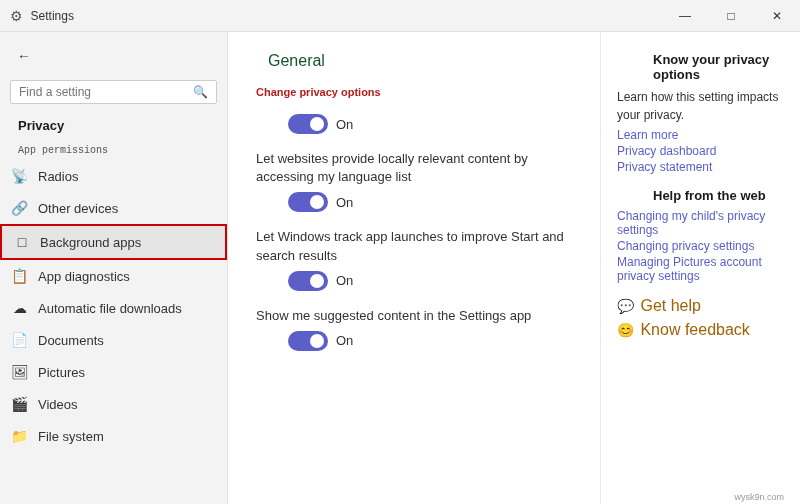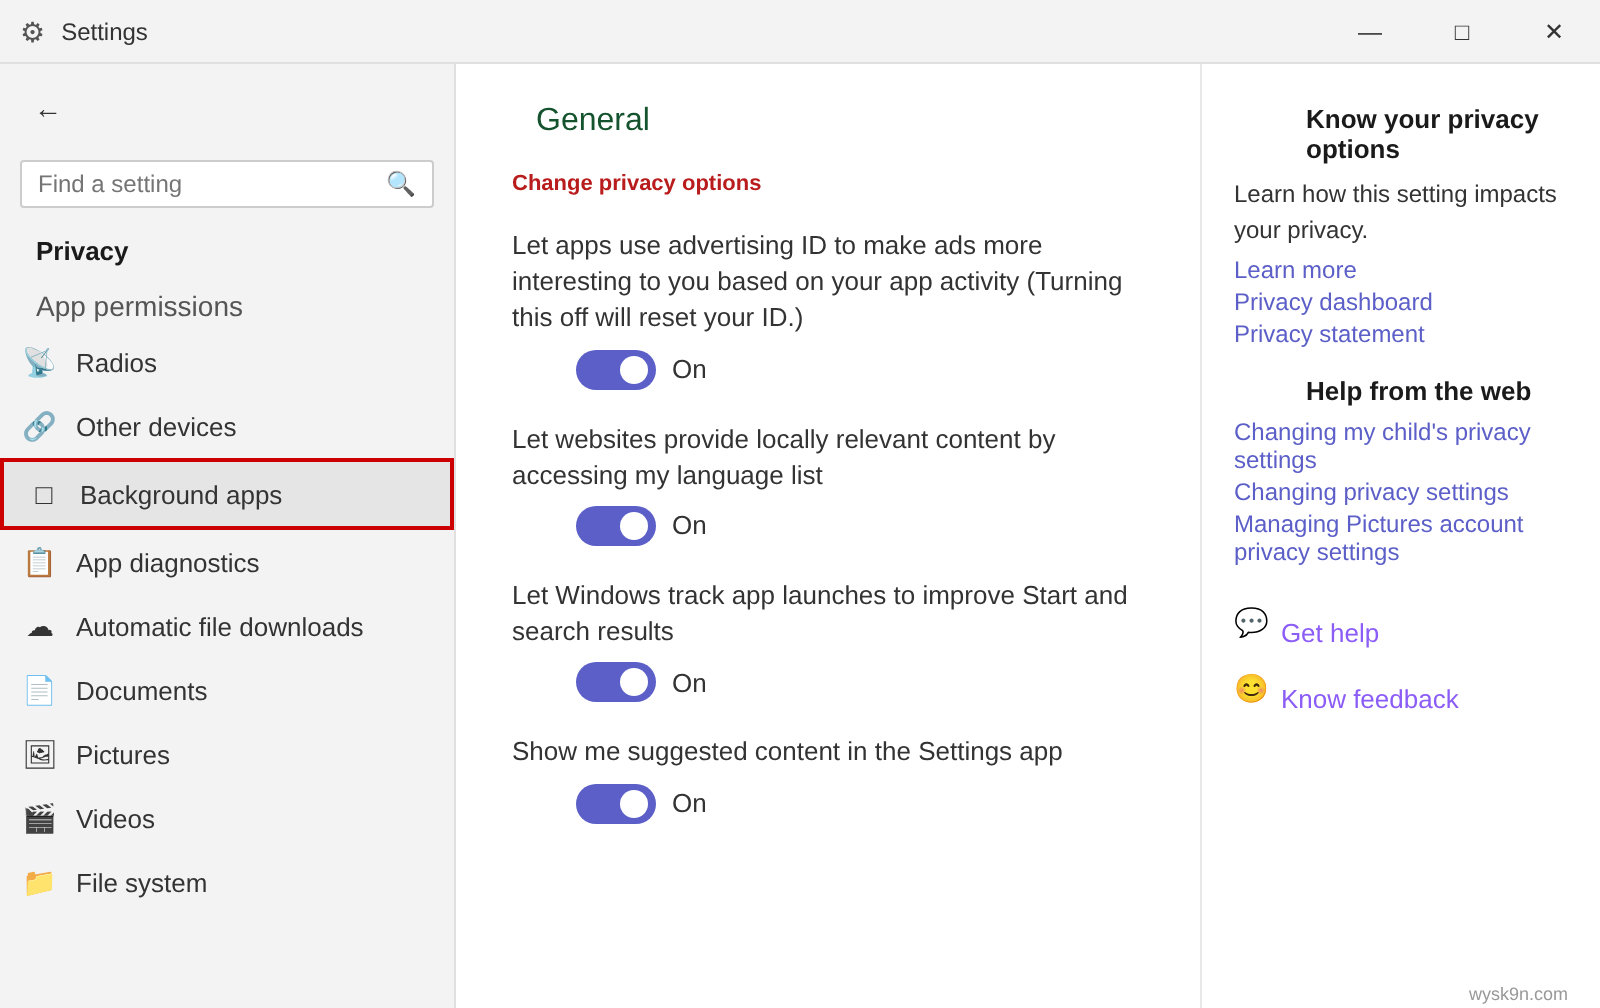--- a/index.html
+++ b/index.html
@@ -102,24 +102,25 @@
     }
     .search-icon-small { color: #666; font-size: 12px; }
 
     .privacy-label {
       font-size: 13px;
       font-weight: 600;
       padding: 6px 10px 4px 18px;
       color: #1a1a1a;
     }
     .app-permissions-label {
-      font-size: 14px;
+      font-size: 10px;
       color: #555;
       padding: 8px 10px 4px 18px;
       font-weight: 500;
+      font-family: Liberation Mono, monospace;
     }
 
     .sidebar-item {
       display: flex;
       align-items: center;
       padding: 8px 10px 8px 12px;
       cursor: pointer;
       gap: 10px;
       color: #333;
       font-size: 13px;
@@ -238,24 +239,23 @@
       align-items: center;
       gap: 6px;
       margin-bottom: 6px;
       cursor: pointer;
     }
     .help-icon {
       font-size: 14px;
       color: #5b5fc7;
     }
     .help-link {
-      font-size: 13px;
-      color: #8b5cf6;
+      font-size: 16px;
+      color: #a16207;
       text-decoration: none;
-      margin-top: 12px;
     }
 
     
     .watermark {
       position: fixed;
       bottom: 2px;
       right: 16px;
       font-size: 9px;
       color: #999;
       z-index: 10;
@@ -330,21 +330,20 @@
   </div>
       </div>
   </div>
 
   <div class="main-content">
     <div class="page-title">General</div>
     <div class="section-title">Change privacy options</div>
 
     <div id="settings-list">
         <div class="setting-item">
-    <div class="setting-description">Let apps use advertising ID to make ads more interesting to you based on your app activity (Turning this off will reset your ID.)</div>
     <div class="toggle-row">
       <div class="toggle"></div>
       <span class="toggle-label">On</span>
     </div>
   </div>
         <div class="setting-item">
     <div class="setting-description">Let websites provide locally relevant content by accessing my language list</div>
     <div class="toggle-row">
       <div class="toggle"></div>
       <span class="toggle-label">On</span>

